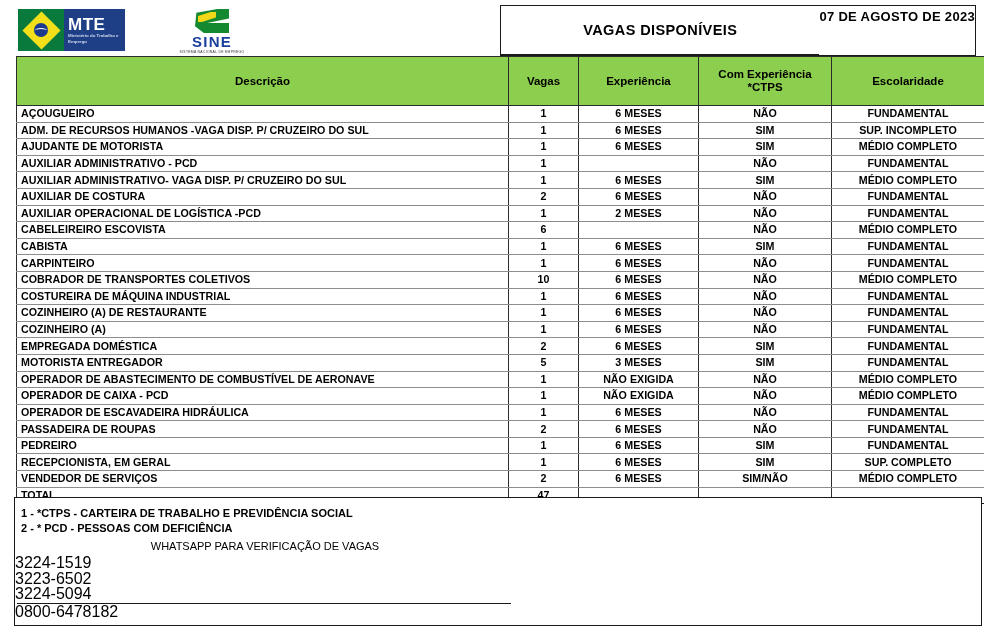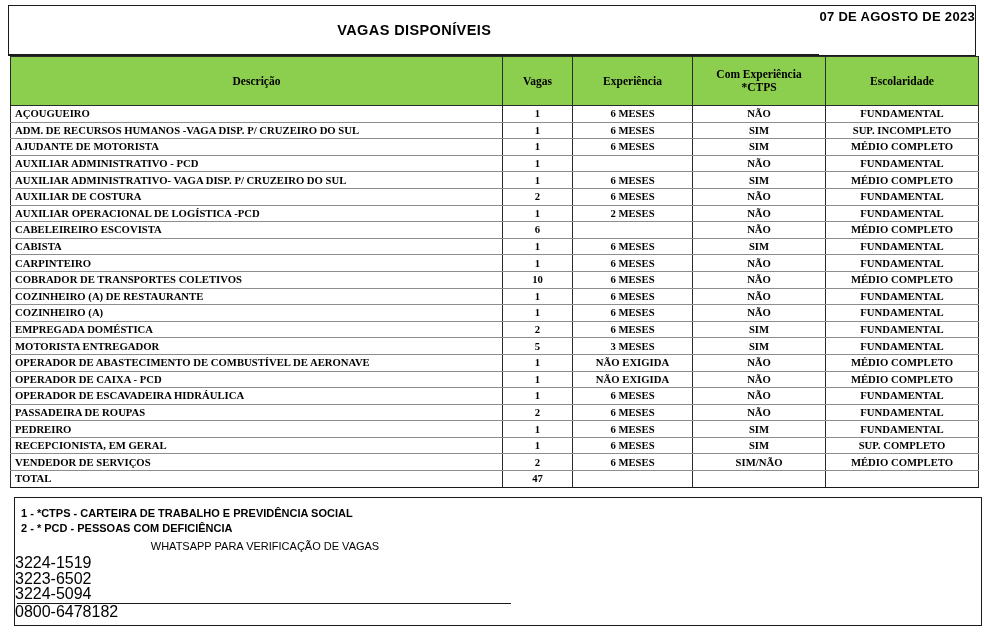--- a/index.html
+++ b/index.html
@@ -187,26 +187,25 @@
     justify-content: center;
     font-size: 13px;
     font-weight: bold;
     color: #000;
     letter-spacing: 0.3px;
   }
 
   
   table.vagas {
     position: absolute;
-    left: 10px;
+    left: 16px;
     top: 56px;
     width: 968px;
     border-collapse: collapse;
     table-layout: fixed;
-    font-family: Liberation Serif, serif;
   }
   table.vagas col.c-desc  { width: 492px; }
   table.vagas col.c-vagas { width: 70px;  }
   table.vagas col.c-exp   { width: 120px; }
   table.vagas col.c-ctps  { width: 133px; }
   table.vagas col.c-esc   { width: 153px; }
 
   table.vagas th {
     background: #8CCE4E;
     border: 1.4px solid #2b2b2b;
@@ -294,20 +293,43 @@
     margin-top: 0px;
   }
 </style>
 </head>
 <body>
 
 <div class="page">
 
   <div class="topband">
 
+    <div class="logo-zone">
+
+      <div class="mte-logo">
+        <div class="mte-flag">
+          <div class="rhombus"></div>
+          <div class="globe"></div>
+        </div>
+        <div class="mte-blue">
+          <div class="mte-word">MTE</div>
+          <div class="mte-sub">Ministério do Trabalho e Emprego</div>
+        </div>
+      </div>
+
+      <div class="sine-logo">
+        <div class="sine-mark">
+          <div class="s-green"></div>
+          <div class="s-yellow"></div>
+        </div>
+        <div class="sine-word">SINE</div>
+        <div class="sine-tag">SISTEMA NACIONAL DE EMPREGO</div>
+      </div>
+
+    </div>
 
     <div class="title-zone">
       <div class="title-main">VAGAS DISPONÍVEIS</div>
       <div class="title-date">07 DE AGOSTO DE 2023</div>
     </div>
 
   </div>
 
   <table class="vagas">
     <colgroup>
@@ -401,20 +423,27 @@
           <td class="ctr">FUNDAMENTAL</td>
         </tr>
         <tr>
           <td>COBRADOR DE TRANSPORTES COLETIVOS</td>
           <td class="num">10</td>
           <td class="ctr">6 MESES</td>
           <td class="ctr">NÃO</td>
           <td class="ctr">MÉDIO COMPLETO</td>
         </tr>
         <tr>
+          <td>COSTUREIRA DE MÁQUINA INDUSTRIAL</td>
+          <td class="num">1</td>
+          <td class="ctr">6 MESES</td>
+          <td class="ctr">NÃO</td>
+          <td class="ctr">FUNDAMENTAL</td>
+        </tr>
+        <tr>
           <td>COZINHEIRO (A) DE RESTAURANTE</td>
           <td class="num">1</td>
           <td class="ctr">6 MESES</td>
           <td class="ctr">NÃO</td>
           <td class="ctr">FUNDAMENTAL</td>
         </tr>
         <tr>
           <td>COZINHEIRO (A)</td>
           <td class="num">1</td>
           <td class="ctr">6 MESES</td>

